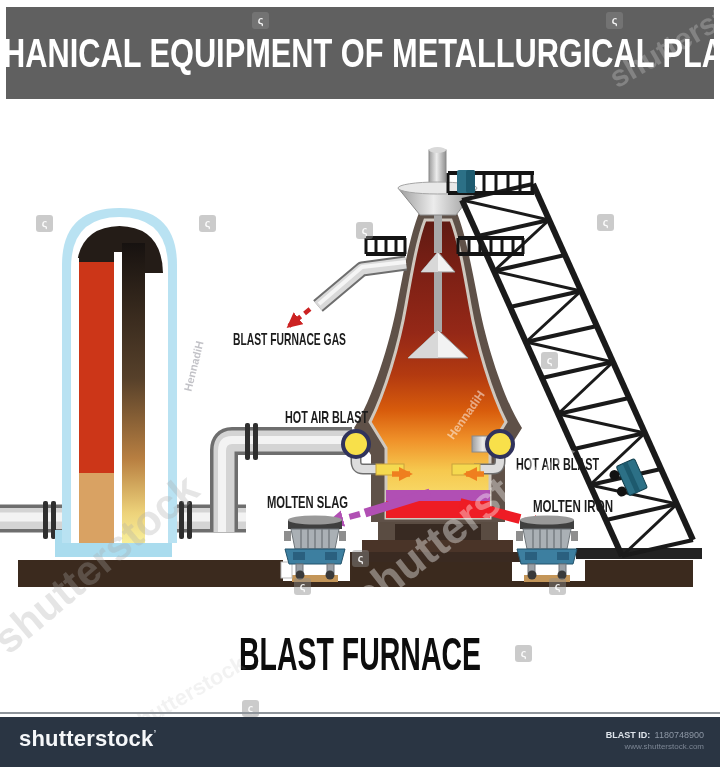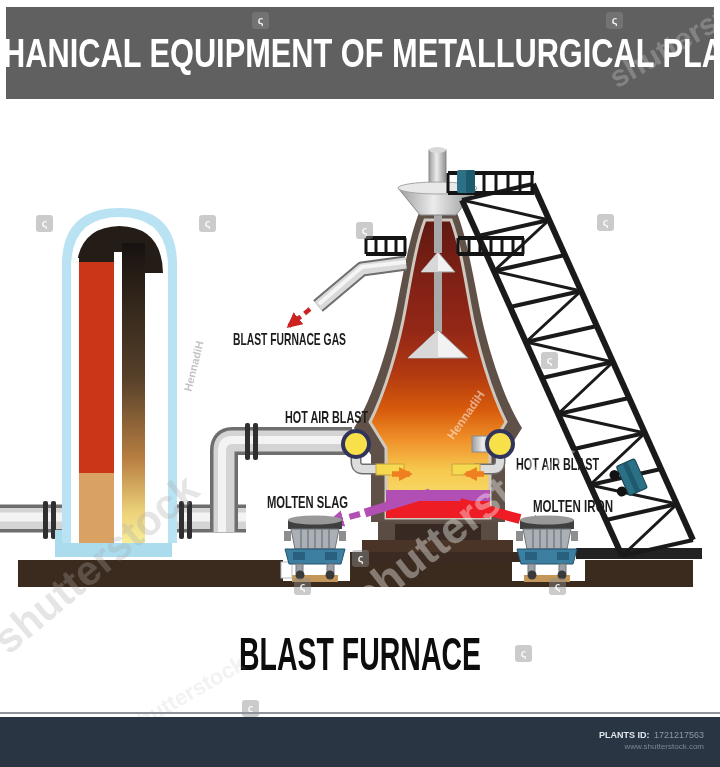--- a/index.html
+++ b/index.html
@@ -277,20 +277,23 @@
   <div class="wm-ic" style="left:597px;top:214px;">ς</div>
   <div class="wm-ic" style="left:541px;top:352px;">ς</div>
   <div class="wm-ic" style="left:352px;top:550px;">ς</div>
   <div class="wm-ic" style="left:294px;top:578px;">ς</div>
   <div class="wm-ic" style="left:549px;top:578px;">ς</div>
   <div class="wm-ic" style="left:515px;top:645px;">ς</div>
   <div class="wm-ic" style="left:242px;top:700px;">ς</div>
 
   <div class="divider"></div>
   <div class="ftr">
+    <div class="ftr-logo">
+      <span>shutterstock</span><span class="ftr-mark">ʼ</span>
+    </div>
     <div class="ftr-right">
-      <span class="fid-label">PLANTS ID:</span>
-      <span class="fid-num">1721217563</span>
+      <span class="fid-label">BLAST ID:</span>
+      <span class="fid-num">1180748900</span>
       <span class="ftr-url">www.shutterstock.com</span>
     </div>
   </div>
 
 </div>
 
 </body></html>

